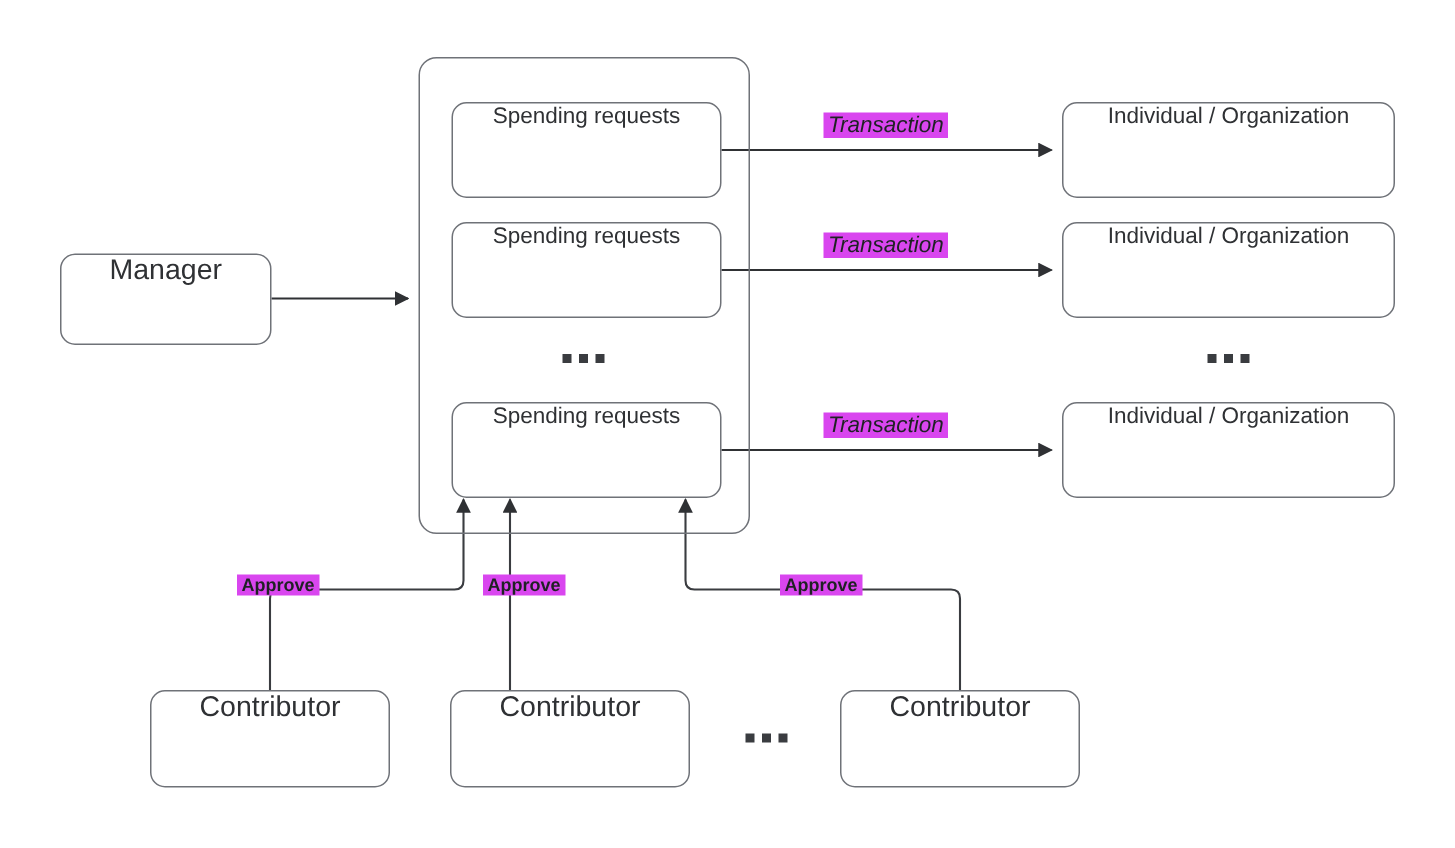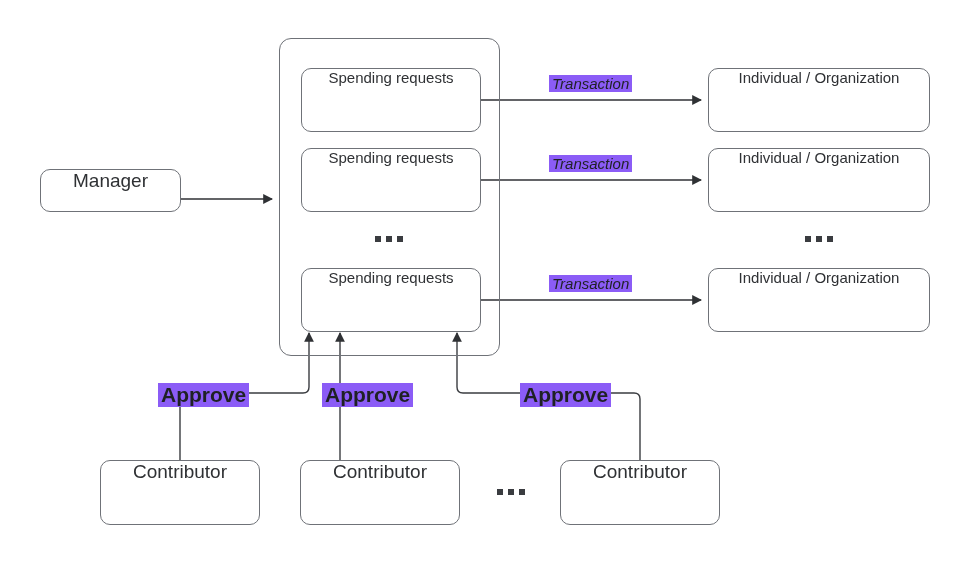--- a/index.html
+++ b/index.html
@@ -44,30 +44,30 @@
     box-sizing: border-box;
     background: transparent;
     border: 1px solid #6f7278;
     border-radius: 12px;
   }
   .edge-label {
     position: absolute;
     font-size: 14px;
     color: #1f2124;
     white-space: nowrap;
-    background: #8b5cf6;
+    background: #d946ef;
     padding: 0 3px;
   }
   .edge-label.italic {
     font-style: italic;
     font-size: 15px;
   }
   .edge-label.bold {
     font-weight: bold;
-    font-size: 21px;
+    font-size: 12px;
   }
   .ellipsis {
     position: absolute;
     display: flex;
     gap: 5px;
     align-items: center;
   }
   .ellipsis i {
     display: block;
     width: 6px;
@@ -111,21 +111,21 @@
       <path d="M 340 460 L 340 333" fill="none" stroke="#3a3c40" stroke-width="1.4" marker-end="url(#arrow)"></path>
     </g>
 
     <g>
       <path d="M 640 460 L 640 399 Q 640 393 634 393 L 463 393 Q 457 393 457 387 L 457 333" fill="none" stroke="#3a3c40" stroke-width="1.4" marker-end="url(#arrow)"></path>
     </g>
   </svg>
 
   <div class="group-box" style="left:279px; top:38px; width:221px; height:318px;"></div>
 
-  <div class="node node-md" style="left:40px; top:169px; width:141px; height:43px;">
+  <div class="node node-md" style="left:40px; top:169px; width:141px; height:61px;">
     <span>Manager</span>
   </div>
 
   <div class="node node-sm" style="left:301px; top:68px; width:180px; height:64px;">
     <span>Spending requests</span>
   </div>
 
   <div class="node node-sm" style="left:301px; top:148px; width:180px; height:64px;">
     <span>Spending requests</span>
   </div>

